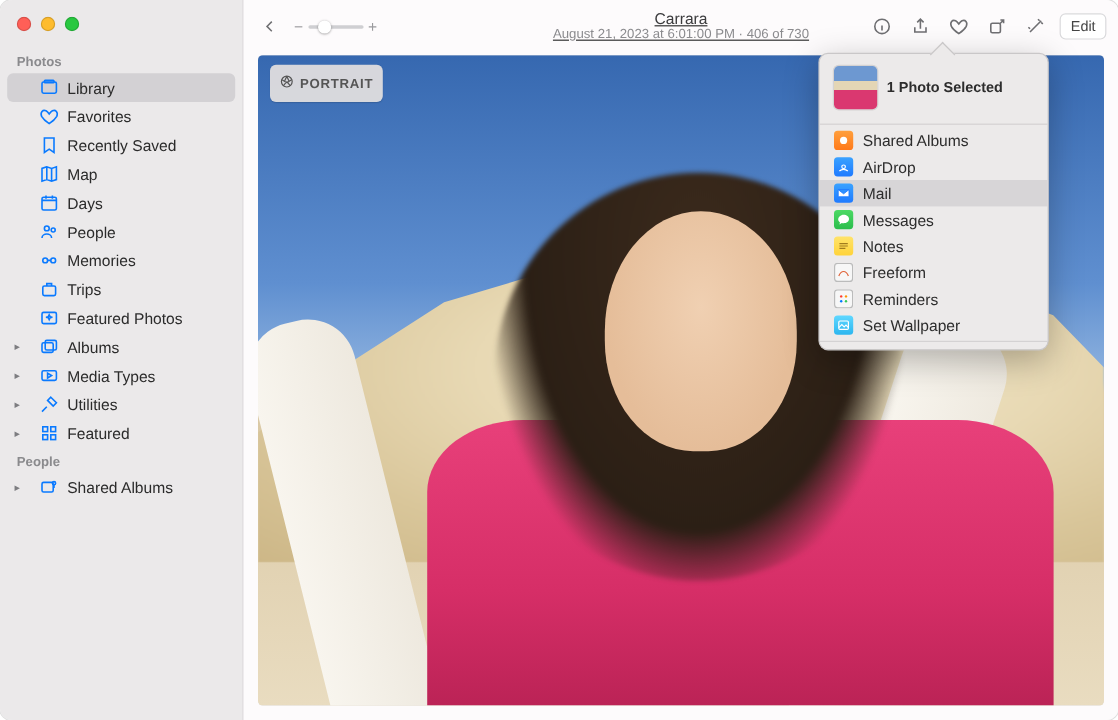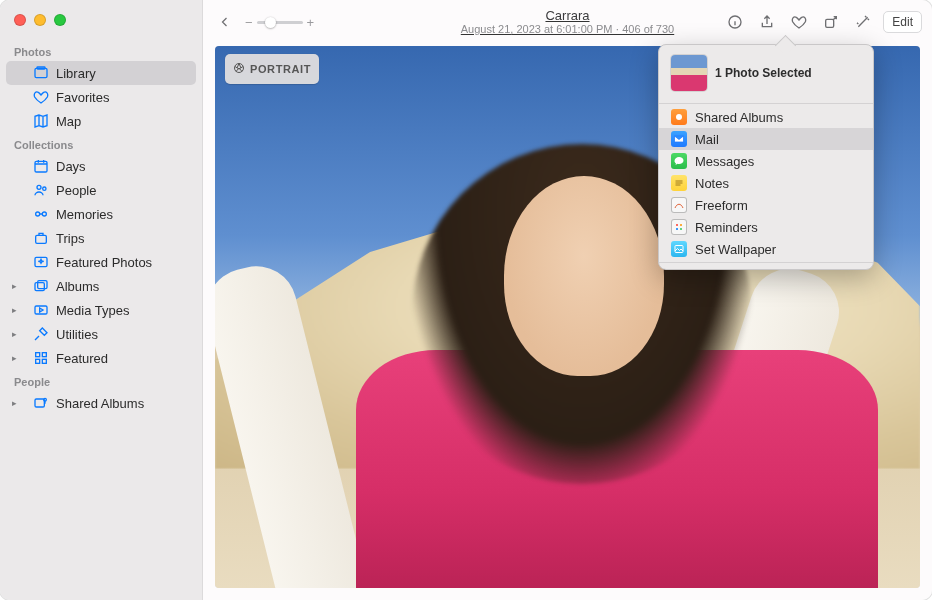--- a/index.html
+++ b/index.html
@@ -38,21 +38,21 @@
   .torso { position: absolute; left: 20%; right: 6%; top: 56%; bottom: 0; background: linear-gradient(180deg, #e8407a 0%, #d62e67 60%, #bb2356 100%); filter: blur(0.6px); border-top-left-radius: 80px 60px; border-top-right-radius: 80px 60px; }
   .arm-l, .arm-r { position: absolute; bottom: -10%; width: 90px; height: 70%; background: linear-gradient(90deg, #f8f5ee, #eee9df); border-radius: 40px; }
   .arm-l { left: 4%; transform: rotate(-14deg); }
   .arm-r { right: 18%; transform: rotate(18deg); }
   .neck { position: absolute; left: 47%; top: 48%; width: 70px; height: 80px; background: linear-gradient(180deg, #e7c3a2, #d8b190); border-radius: 20px; }
   .head { position: absolute; left: 41%; top: 24%; width: 160px; height: 200px; background: radial-gradient(ellipse at 50% 40%, #f0d0b2 0%, #e5bd99 70%); border-radius: 50% 50% 46% 46%; }
   .hair { position: absolute; left: 28%; top: 18%; width: 340px; height: 340px; background: radial-gradient(ellipse at 50% 20%, #3b2a1c 0%, #2b1f15 60%, rgba(40,30,20,0) 75%); border-radius: 50%; filter: blur(2px); }
   .badge { position: absolute; left: 10px; top: 8px; background: rgba(223,221,222,0.95); color: #555; font-size: 11px; font-weight: 600; letter-spacing: 0.6px; padding: 8px 8px; border-radius: 5px; display: flex; align-items: center; gap: 5px; box-shadow: 0 0.5px 1px rgba(0,0,0,0.15); }
   .badge svg { width: 12px; height: 12px; }
   
-  .popover { position: absolute; top: 44px; right: 58px; width: 216px; background: #eceaea; border: 1px solid #c9c7c8; border-radius: 8px; box-shadow: 0 8px 28px rgba(0,0,0,0.28); padding-bottom: 4px; }
+  .popover { position: absolute; top: 44px; right: 58px; width: 192px; background: #eceaea; border: 1px solid #c9c7c8; border-radius: 8px; box-shadow: 0 8px 28px rgba(0,0,0,0.28); padding-bottom: 4px; }
   .popover::before { content: ""; position: absolute; top: -7px; right: 80px; width: 14px; height: 14px; background: #eceaea; border-left: 1px solid #c9c7c8; border-top: 1px solid #c9c7c8; transform: rotate(45deg); }
   .pop-header { display: flex; align-items: center; gap: 8px; padding: 10px 12px; }
   .thumb { width: 36px; height: 36px; border-radius: 4px; background: linear-gradient(180deg,#6d98d1 0 35%,#e4d6b5 35% 55%,#da3870 55% 100%); box-shadow: 0 0 0 1px rgba(0,0,0,0.1); }
   .pop-title { font-size: 12px; font-weight: 700; color: #2d2d2d; }
   .sep { height: 1px; background: #d4d2d3; margin: 2px 0; }
   .menu-item { display: flex; align-items: center; gap: 8px; height: 22px; padding: 0 12px; font-size: 13px; color: #2d2d2d; }
   .menu-item.hl { background: #d7d5d7; }
   .menu-item .mi-icon { width: 16px; height: 16px; border-radius: 3px; display: inline-flex; align-items: center; justify-content: center; font-size: 10px; color: #fff; }
   .mi-icon svg { width: 12px; height: 12px; }
   .sq-blue   { background: linear-gradient(180deg,#3aa2ff,#1f7aff); }
@@ -92,27 +92,34 @@
       <span class="icon">
         <svg viewBox="0 0 24 24" fill="none" stroke="currentColor" stroke-width="2">
             <path d="M12 21s-7-4.5-9.5-9C.5 7 4 3 8 5c1.5.8 2.5 2 4 4 1.5-2 2.5-3.2 4-4 4-2 7.5 2 5.5 7C19 16.5 12 21 12 21z"></path>
           </svg>
       </span>
       <span class="label">Favorites</span>
     </div>
     <div class="nav-item">
       <span class="icon">
         <svg viewBox="0 0 24 24" fill="none" stroke="currentColor" stroke-width="2">
+            <path d="M6 3h12v18l-6-4-6 4V3z"></path>
+          </svg>
+      </span>
+      <span class="label">Recently Saved</span>
+    </div>
+    <div class="nav-item">
+      <span class="icon">
+        <svg viewBox="0 0 24 24" fill="none" stroke="currentColor" stroke-width="2">
             <path d="M9 3 3 5v16l6-2 6 2 6-2V3l-6 2-6-2zM9 3v16M15 5v16"></path>
           </svg>
       </span>
       <span class="label">Map</span>
     </div>
 
-    <div class="section-label">Collections</div>
 
     <div class="nav-item">
       <span class="icon">
           <svg viewBox="0 0 24 24" fill="none" stroke="currentColor" stroke-width="2">
             <rect x="3" y="5" width="18" height="16" rx="2"></rect>
             <path d="M3 9h18M8 3v4M16 3v4"></path>
           </svg>
         </span>
       <span class="label">Days</span>
     </div>
@@ -293,20 +300,29 @@
       </div>
       <div class="sep"></div>
       <div class="menu-item">
         <span class="mi-icon sq-orange">
             <svg viewBox="0 0 24 24" fill="#fff">
               <circle cx="12" cy="12" r="6"></circle>
             </svg>
           </span>
         <span>Shared Albums</span>
       </div>
+      <div class="menu-item">
+        <span class="mi-icon sq-blue">
+            <svg viewBox="0 0 24 24" fill="none" stroke="#fff" stroke-width="2">
+              <circle cx="12" cy="12" r="3"></circle>
+              <path d="M5 19a10 10 0 0 1 14 0"></path>
+            </svg>
+          </span>
+        <span>AirDrop</span>
+      </div>
       <div class="menu-item hl">
         <span class="mi-icon sq-blue">
             <svg viewBox="0 0 24 24" fill="#fff">
               <path d="M3 6h18v12H3zM3 6l9 7 9-7" stroke="#1f7aff" stroke-width="1.5" fill="#fff"></path>
             </svg>
           </span>
         <span>Mail</span>
       </div>
       <div class="menu-item">
         <span class="mi-icon sq-green">

